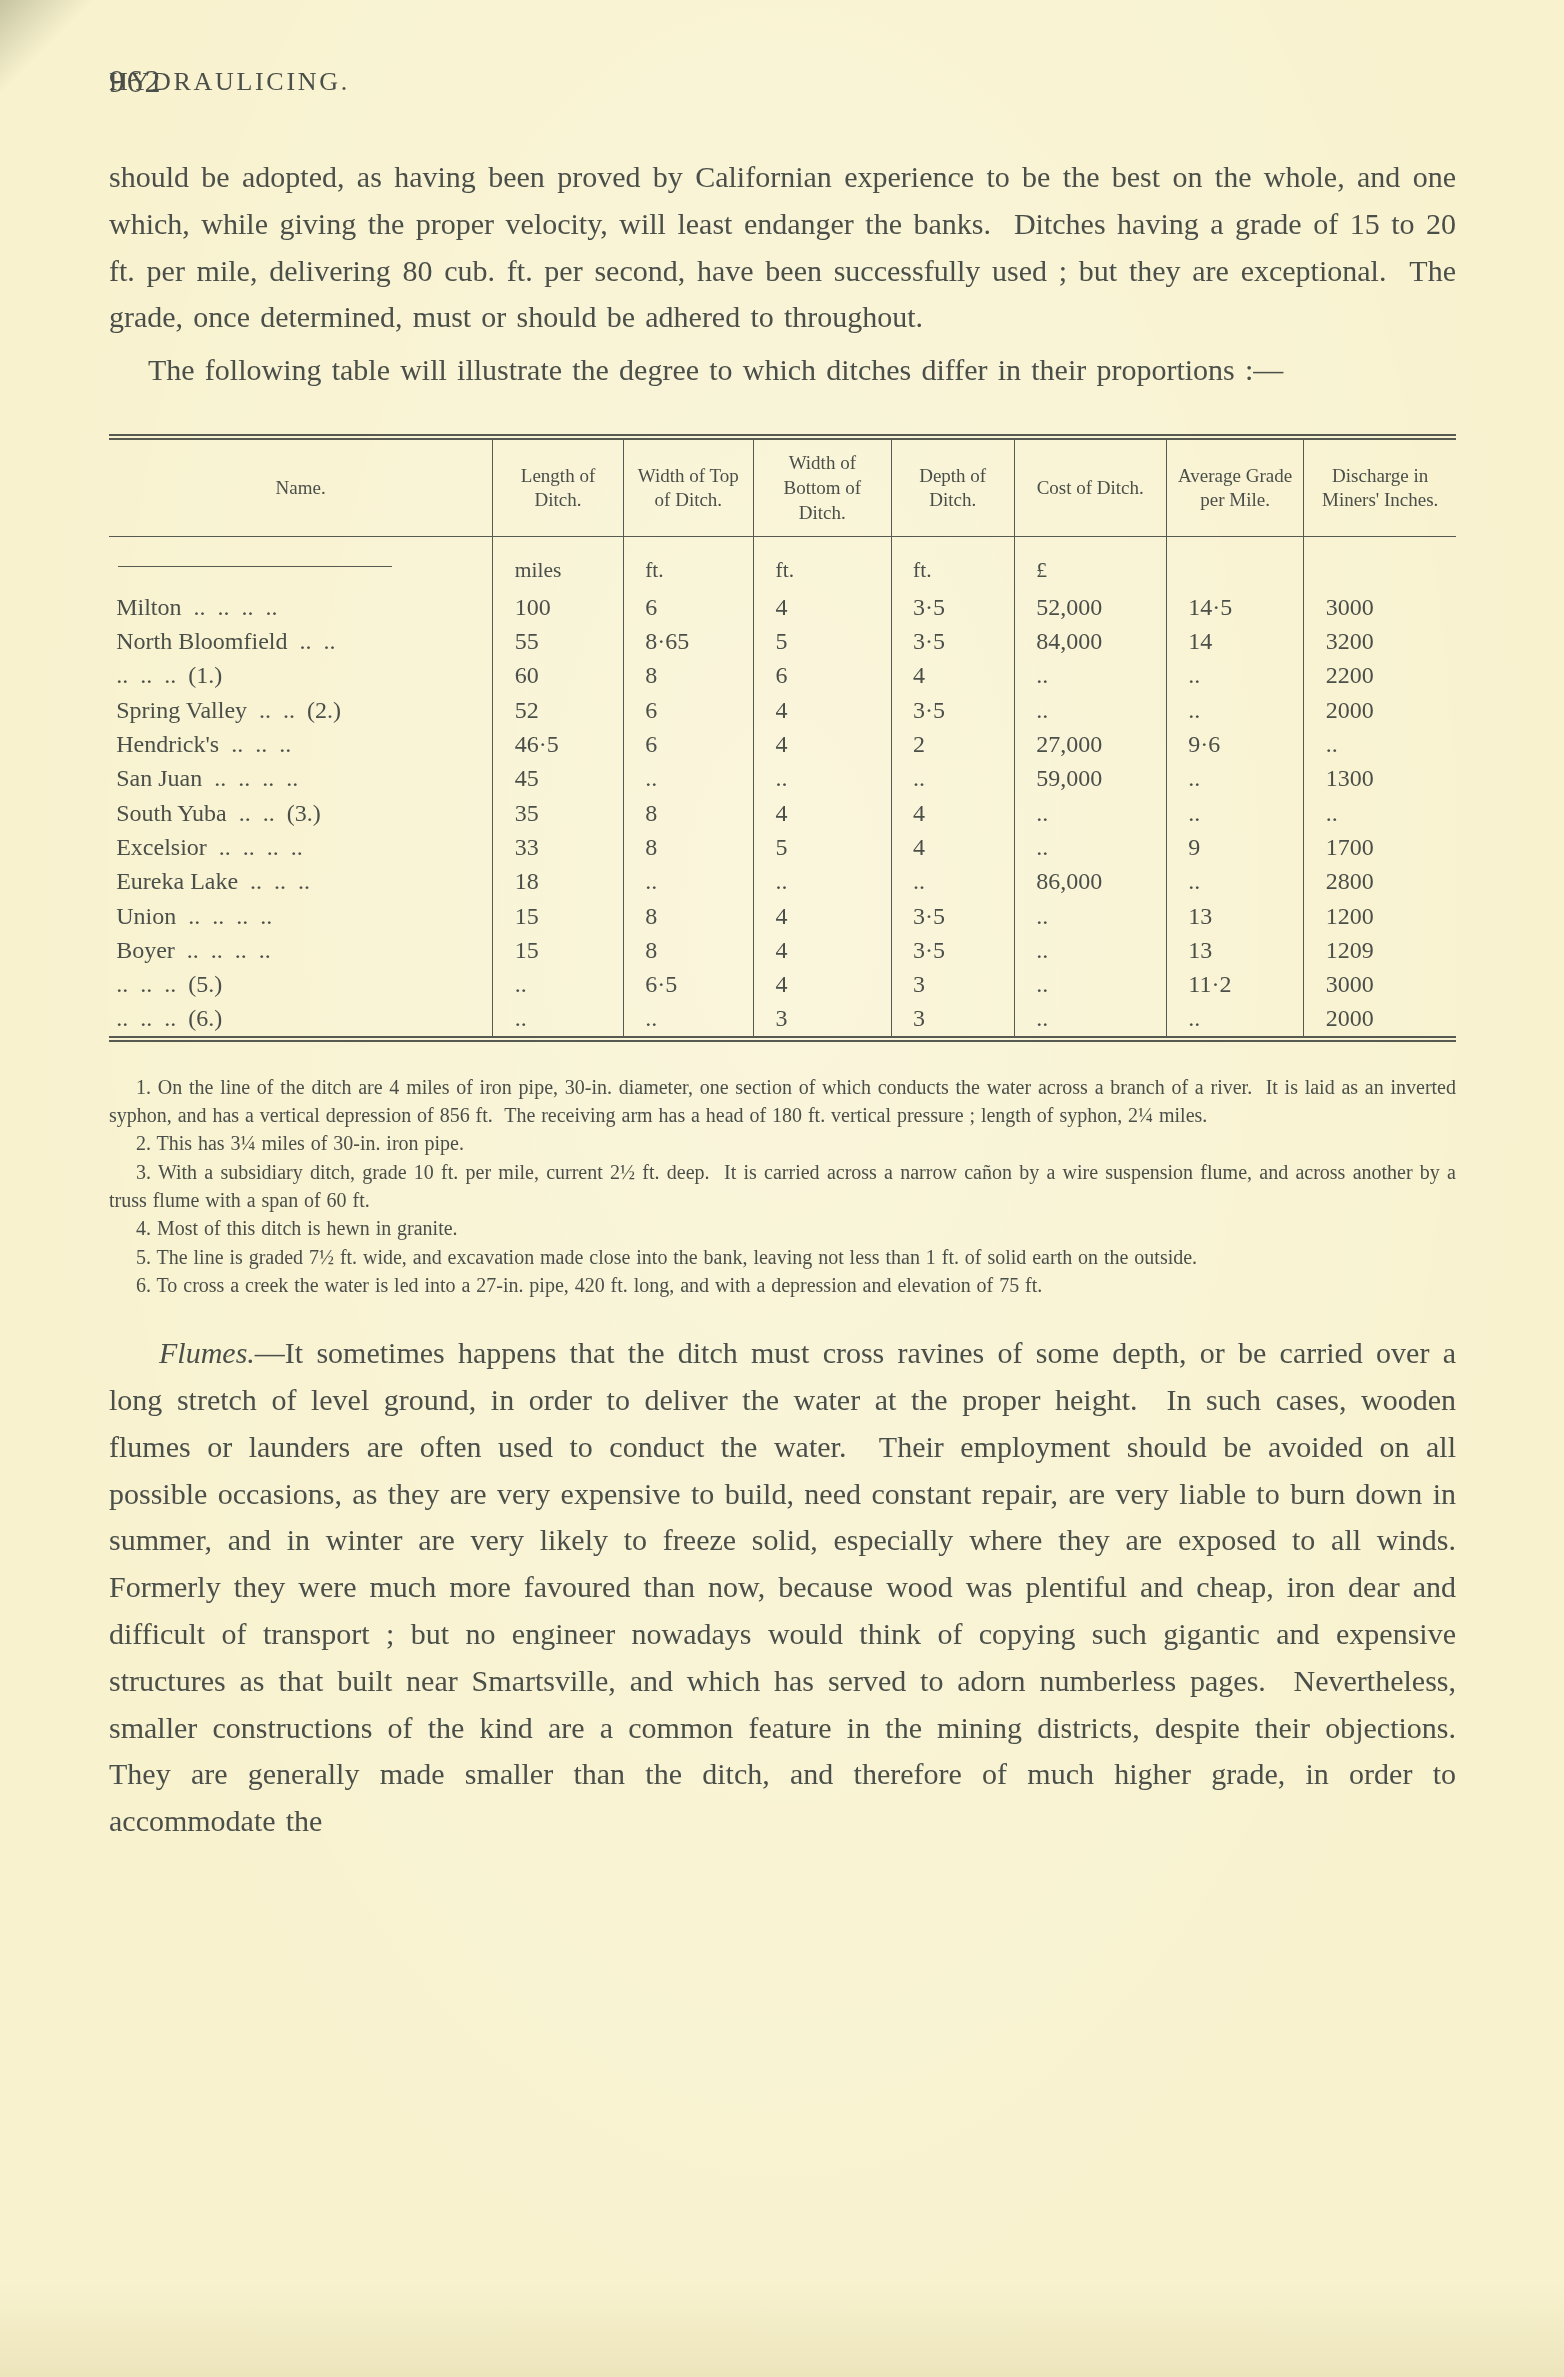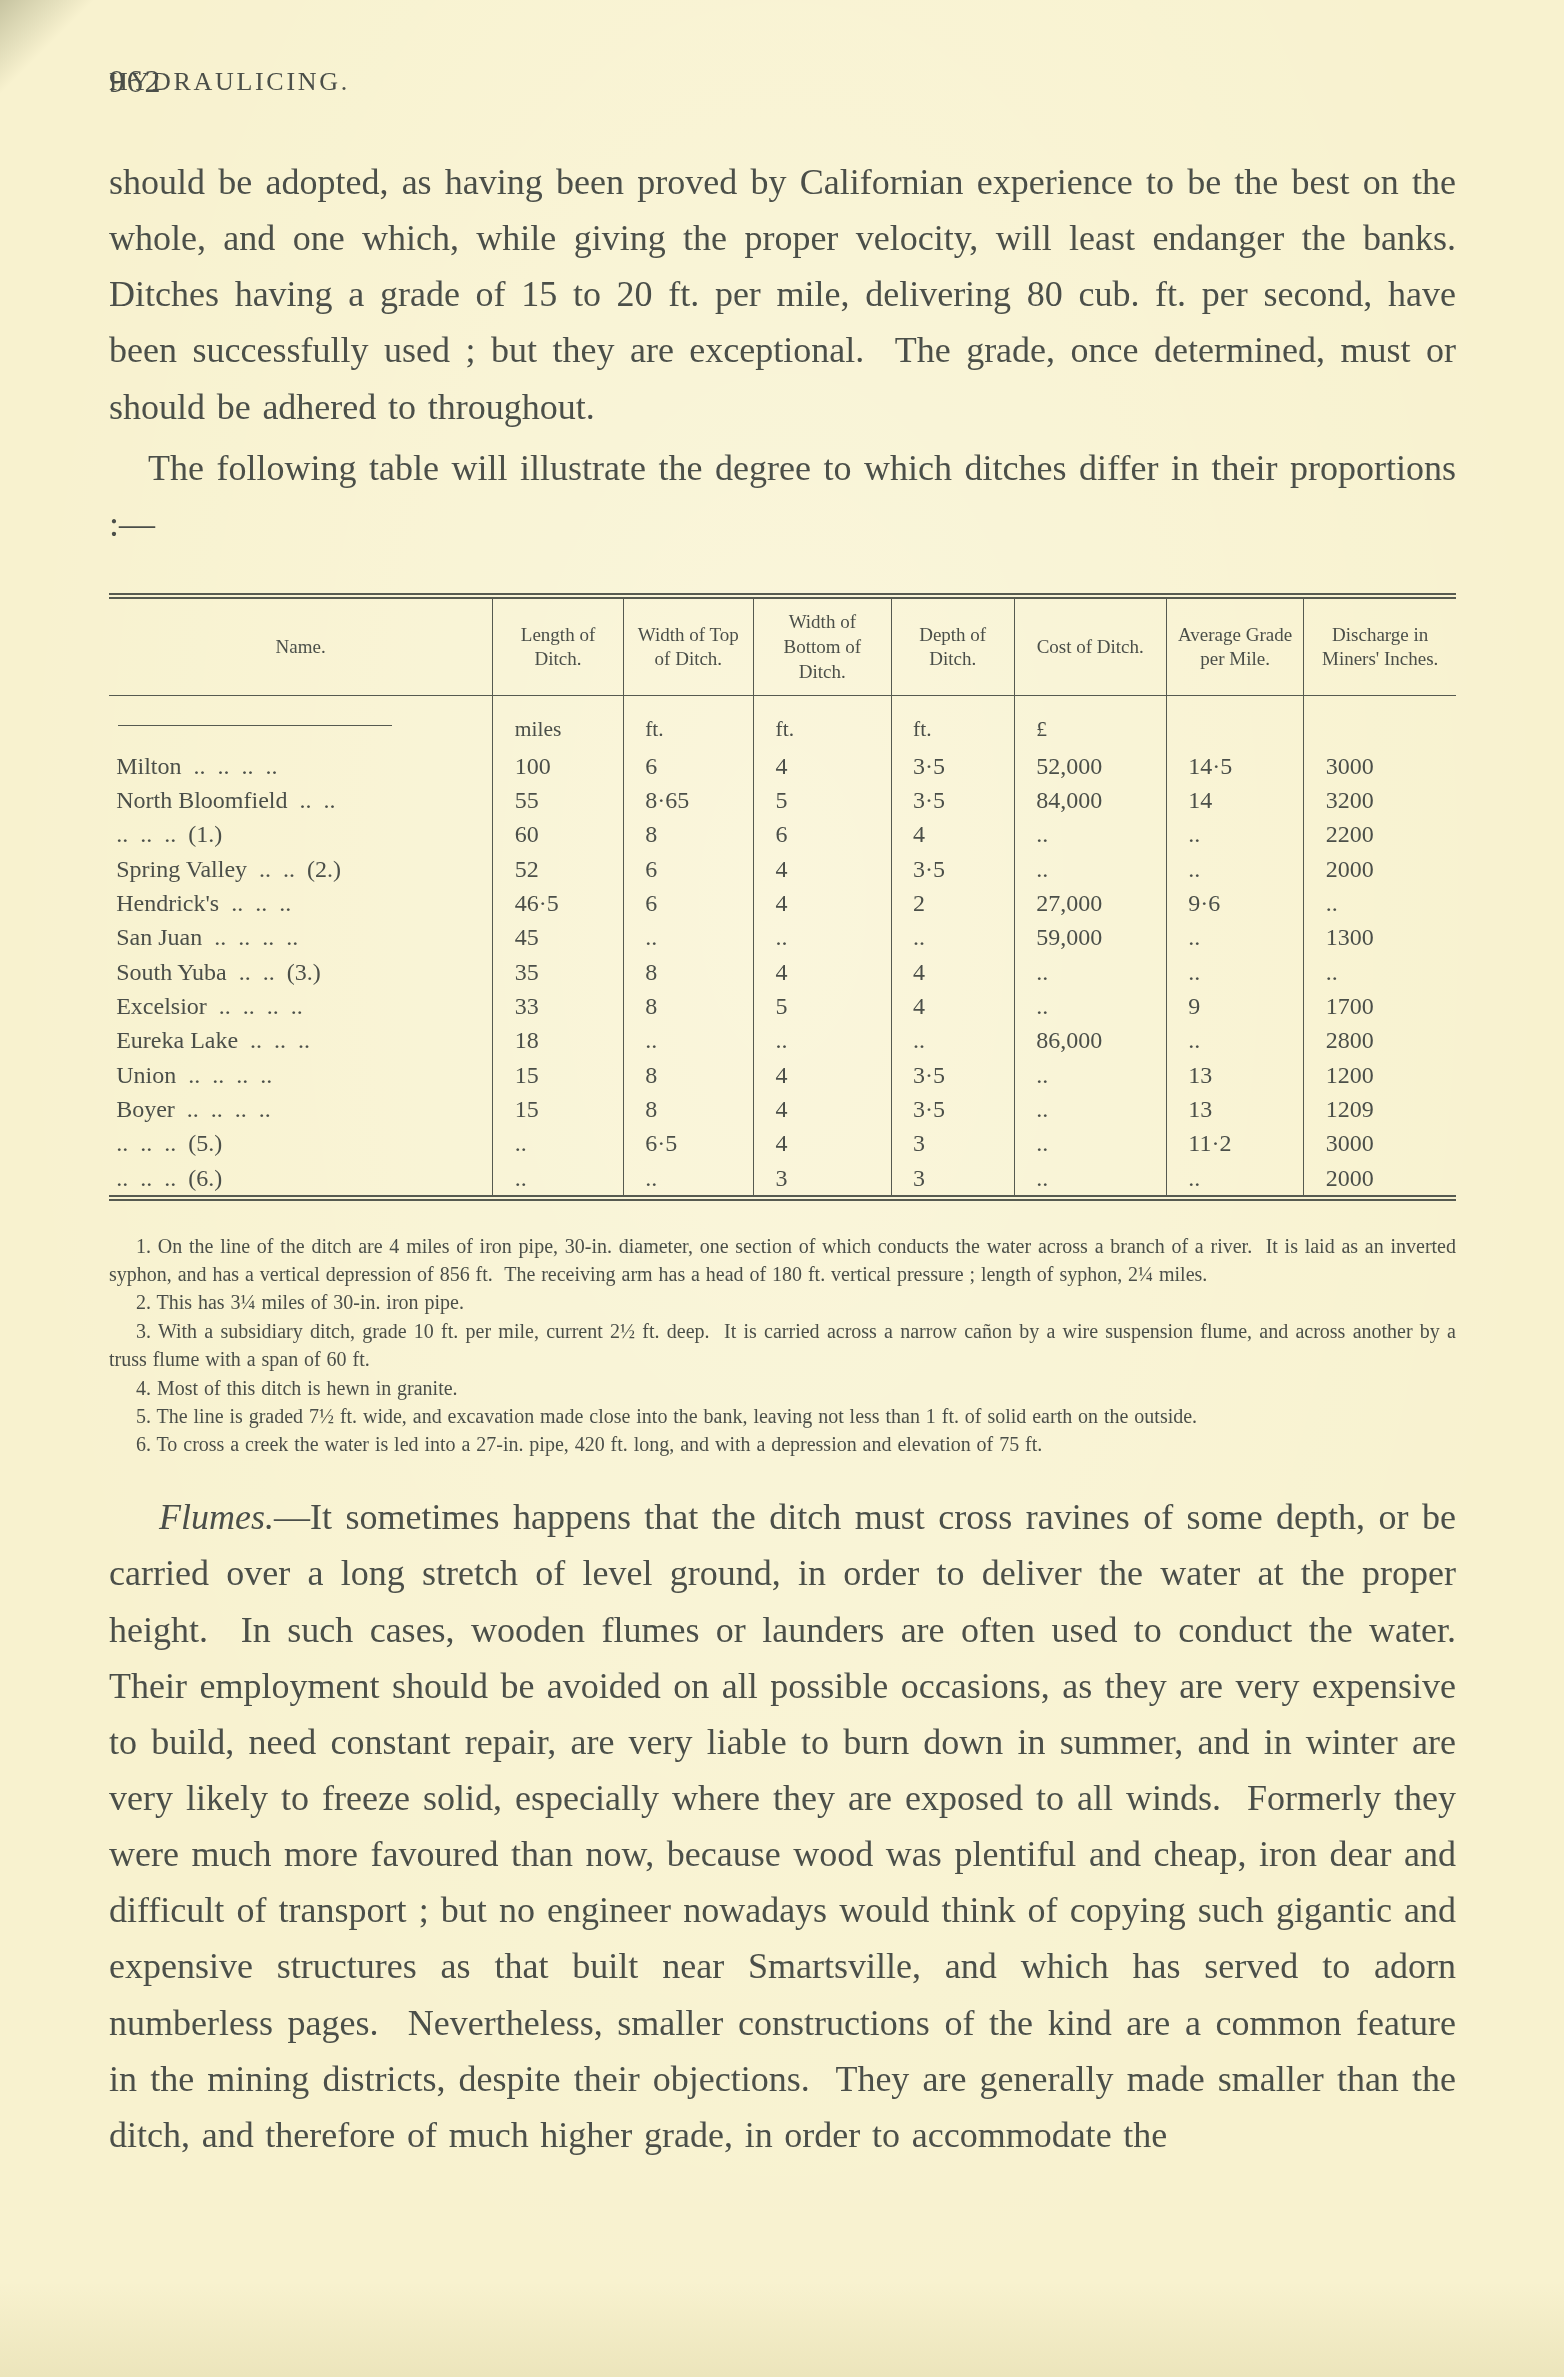--- a/index.html
+++ b/index.html
@@ -25,21 +25,21 @@
     position: absolute; left: 0; top: 0;
     font-size: 32px; letter-spacing: 1.8px;
   }
   .running-title {
     position: absolute; left: 0; right: 0; top: 3.6px;
     text-align: left; font-size: 26px; letter-spacing: 2.7px;
   }
 
   
   .body-text {
-    font-size: 36px;
+    font-size: 30px;
     line-height: 1.56;
     text-align: justify;
     margin: 0 0 5.4px 0;
     white-space: pre-wrap;
     word-spacing: 2.7px;
   }
   .indent { text-indent: 39px; }
   .flumes { margin-top: 30.5px; text-indent: 50px; }
   .italic { font-style: italic; }
 

